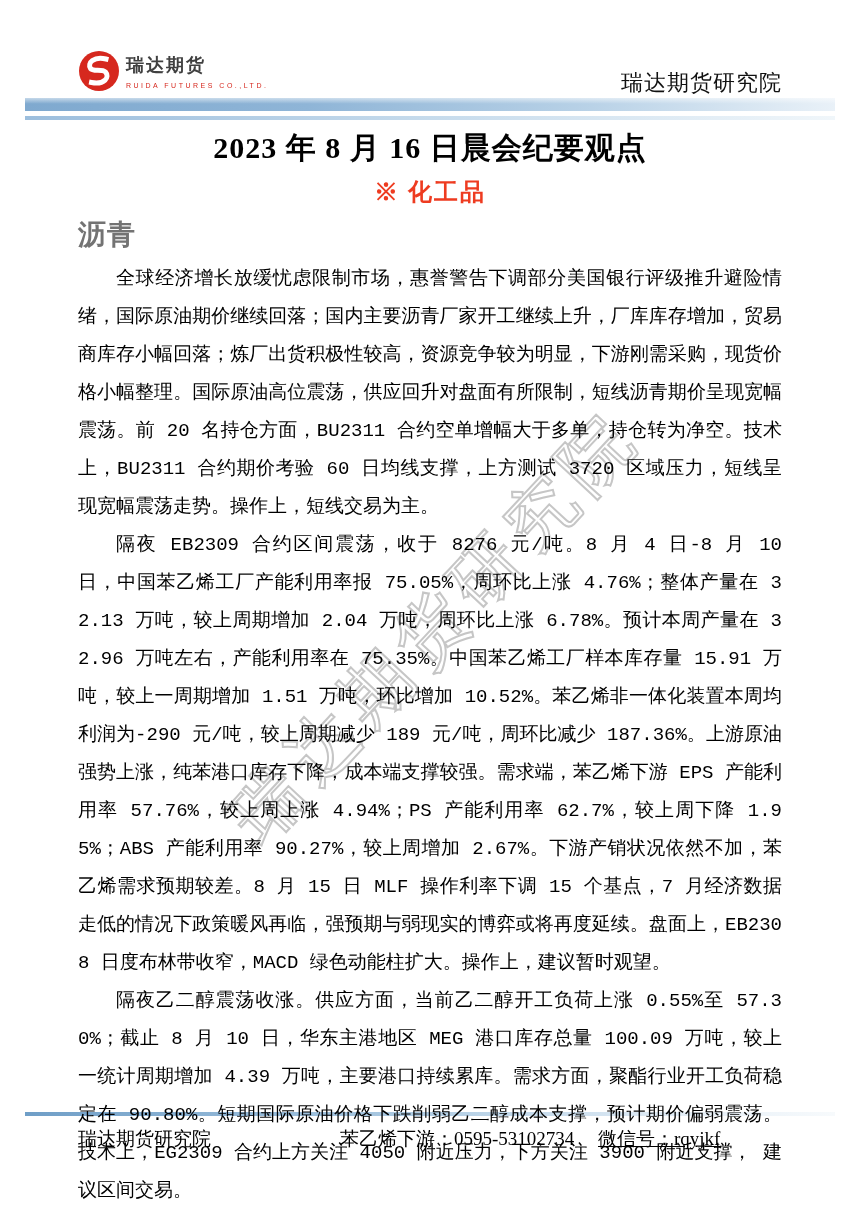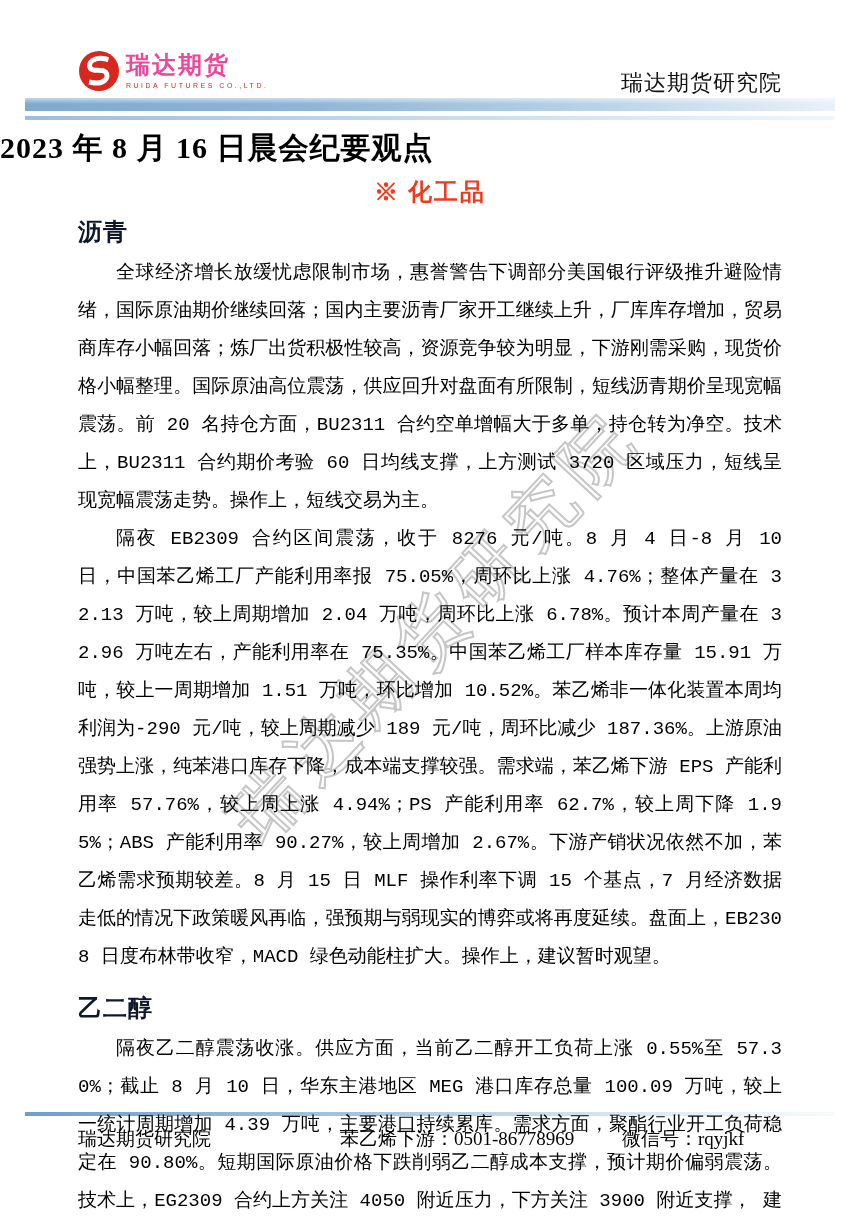--- a/index.html
+++ b/index.html
@@ -11,21 +11,21 @@
     font-family:"Liberation Serif","DejaVu Serif",serif;
     color:#000;
   }
 
   
   .header{position:absolute;top:50px;left:78px;right:78px;height:48px;}
   .logo{position:absolute;left:0;top:0;display:flex;align-items:flex-start;}
   .logo-mark{width:42px;height:42px;display:block;}
   .logo-text{margin-left:6px;}
   .logo-brand{
-    font-size:24px;font-weight:bold;color:#ec4899;letter-spacing:2px;
+    font-size:18px;font-weight:bold;color:#404040;letter-spacing:2px;
     font-family:"Liberation Sans","DejaVu Sans",sans-serif;line-height:30px;
   }
   .logo-sub{
     font-size:7px;color:#d6281e;letter-spacing:2.5px;margin-top:2px;
     font-family:"Liberation Sans","DejaVu Sans",sans-serif;
   }
   .institute{
     position:absolute;right:0;bottom:0;
     font-size:22px;color:#111;letter-spacing:1px;
   }
@@ -38,21 +38,21 @@
       linear-gradient(90deg, #7fa9cf 0%, #8fb5d7 35%, #b9d2e7 70%, #e9f1f8 100%);
   }
   .rule-thin{
     position:absolute;left:25px;top:116px;width:810px;height:4px;
     background:linear-gradient(90deg, #9cbedd 0%, #c6dbec 50%, #f0f6fa 100%);
   }
 
   
   .doc-title{
     position:absolute;top:128px;left:0;width:100%;
-    text-align:left;font-size:30px;font-weight:bold;color:#000;
+    text-align:center;font-size:30px;font-weight:bold;color:#000;
     letter-spacing:1px;
   }
   .doc-category{
     position:absolute;top:176px;left:0;width:100%;
     text-align:center;font-size:24px;font-weight:bold;color:#ee3b20;
     letter-spacing:2px;
   }
 
   
   .watermark{
@@ -67,42 +67,42 @@
     pointer-events:none;
     z-index:0;
     white-space:nowrap;
   }
 
   
   .content{
     position:absolute;left:78px;top:200px;width:704px;z-index:1;
   }
   .section-heading{
-    font-size:24px;font-weight:bold;color:#0f172a;
+    font-size:28px;font-weight:bold;color:#737373;
     margin:16px 0 6px 0;letter-spacing:1px;
   }
   .section-body{
     font-size:19px;line-height:38px;color:#000;
     text-align:justify;text-indent:2em;margin:0;
     word-break:break-all;
     font-family:Liberation Mono, monospace;
   }
 
   
   .footer-rule{
     position:absolute;left:25px;top:1112px;width:810px;height:4px;
     background:linear-gradient(90deg, #6f9ec7 0%, #a9c8e1 45%, #e9f1f8 85%, #f7fafc 100%);
   }
   .footer{
     position:absolute;left:78px;right:78px;top:1126px;height:26px;
     font-size:19px;color:#000;z-index:1;
   }
   .footer-left{position:absolute;left:0;top:0;}
   .footer-center{position:absolute;left:262px;top:0;}
-  .footer-right{position:absolute;left:544px;top:0;}
+  .footer-right{position:absolute;left:520px;top:0;text-decoration:underline;}
 </style>
 </head>
 <body>
 
 <div class="page">
 
   <div class="header">
     <div class="logo">
       <svg class="logo-mark" viewBox="0 0 42 42" xmlns="http://www.w3.org/2000/svg">
         <circle cx="21" cy="21" r="20" fill="#d6281e"></circle>
@@ -129,26 +129,25 @@
     <div class="section">
       <div class="section-heading">沥青</div>
       <p class="section-body">全球经济增长放缓忧虑限制市场，惠誉警告下调部分美国银行评级推升避险情绪，国际原油期价继续回落；国内主要沥青厂家开工继续上升，厂库库存增加，贸易商库存小幅回落；炼厂出货积极性较高，资源竞争较为明显，下游刚需采购，现货价格小幅整理。国际原油高位震荡，供应回升对盘面有所限制，短线沥青期价呈现宽幅震荡。前 20 名持仓方面，BU2311 合约空单增幅大于多单，持仓转为净空。技术上，BU2311 合约期价考验 60 日均线支撑，上方测试 3720 区域压力，短线呈现宽幅震荡走势。操作上，短线交易为主。</p>
     </div>
 
     <div class="section">
       <p class="section-body">隔夜 EB2309 合约区间震荡，收于 8276 元/吨。8 月 4 日-8 月 10 日，中国苯乙烯工厂产能利用率报 75.05%，周环比上涨 4.76%；整体产量在 32.13 万吨，较上周期增加 2.04 万吨，周环比上涨 6.78%。预计本周产量在 32.96 万吨左右，产能利用率在 75.35%。中国苯乙烯工厂样本库存量 15.91 万吨，较上一周期增加 1.51 万吨，环比增加 10.52%。苯乙烯非一体化装置本周均利润为-290 元/吨，较上周期减少 189 元/吨，周环比减少 187.36%。上游原油强势上涨，纯苯港口库存下降，成本端支撑较强。需求端，苯乙烯下游 EPS 产能利用率 57.76%，较上周上涨 4.94%；PS 产能利用率 62.7%，较上周下降 1.95%；ABS 产能利用率 90.27%，较上周增加 2.67%。下游产销状况依然不加，苯乙烯需求预期较差。8 月 15 日 MLF 操作利率下调 15 个基点，7 月经济数据走低的情况下政策暖风再临，强预期与弱现实的博弈或将再度延续。盘面上，EB2308 日度布林带收窄，MACD 绿色动能柱扩大。操作上，建议暂时观望。</p>
     </div>
 
     <div class="section">
-      <div class="section-heading">乙二醇</div>
       <p class="section-body">隔夜乙二醇震荡收涨。供应方面，当前乙二醇开工负荷上涨 0.55%至 57.30%；截止 8 月 10 日，华东主港地区 MEG 港口库存总量 100.09 万吨，较上一统计周期增加 4.39 万吨，主要港口持续累库。需求方面，聚酯行业开工负荷稳定在 90.80%。短期国际原油价格下跌削弱乙二醇成本支撑，预计期价偏弱震荡。技术上，EG2309 合约上方关注 4050 附近压力，下方关注 3900 附近支撑， 建议区间交易。</p>
     </div>
 
   </div>
 
   <div class="footer-rule"></div>
   <div class="footer">
     <span class="footer-left">瑞达期货研究院</span>
-    <span class="footer-center"><span>苯乙烯下游：</span><span>0501-86778969</span></span>
+    <span class="footer-center"><span>苯乙烯下游：</span><span>0595-53102734</span></span>
     <span class="footer-right"><span>微信号：</span><span>rqyjkf</span></span>
   </div>
 
 </div>
 
 </body></html>

